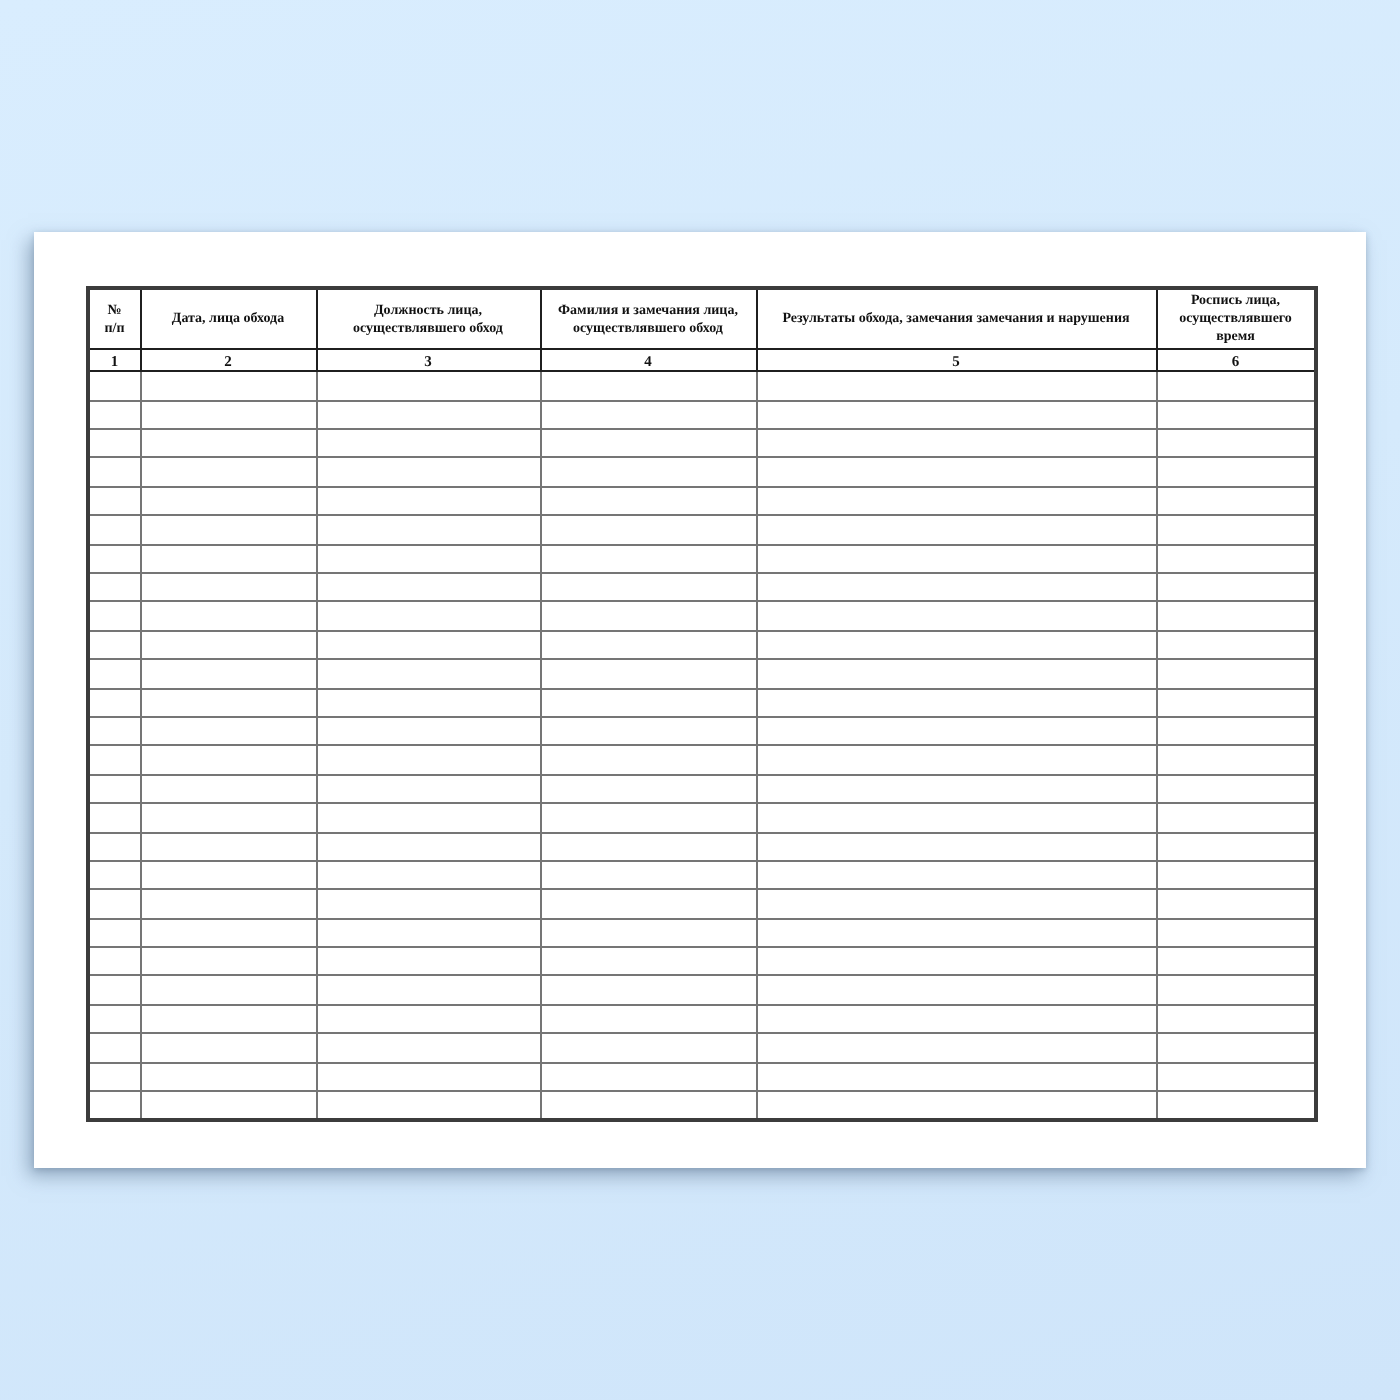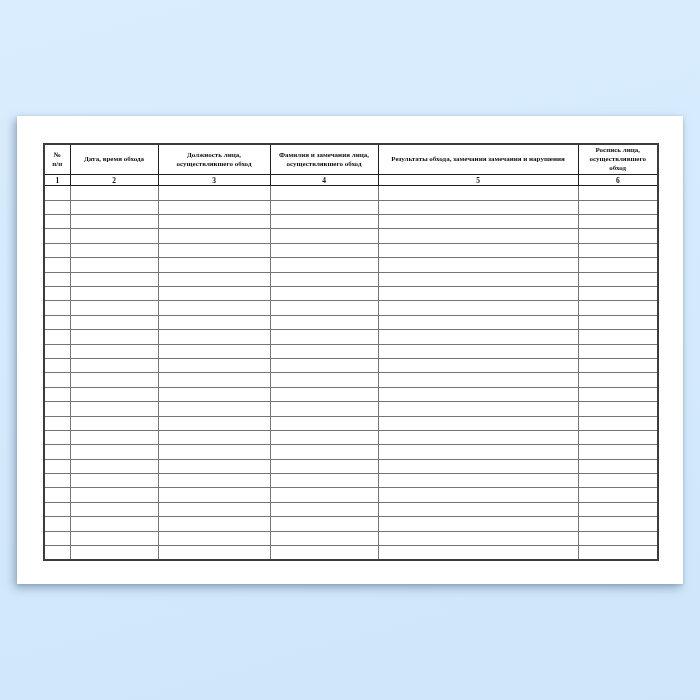--- a/index.html
+++ b/index.html
@@ -79,29 +79,29 @@
         <col class="c2">
         <col class="c3">
       <col class="c4">
         <col class="c5">
         <col class="c6">
     </colgroup>
     <thead>
       <tr class="header-row">
           <th>№
 п/п</th>
-          <th>Дата, время обхода</th>
+          <th>Дата, лица обхода</th>
           <th>Должность лица,
 осуществлявшего обход</th>
           <th>Фамилия и замечания лица,
 осуществлявшего обход</th>
           <th>Результаты обхода, замечания замечания и нарушения</th>
           <th>Роспись лица,
 осуществлявшего
-обход</th>
+время</th>
         </tr>
       <tr class="number-row">
           <th>1</th>
           <th>2</th>
           <th>3</th>
           <th>4</th>
           <th>5</th>
           <th>6</th>
         </tr>
     </thead>

